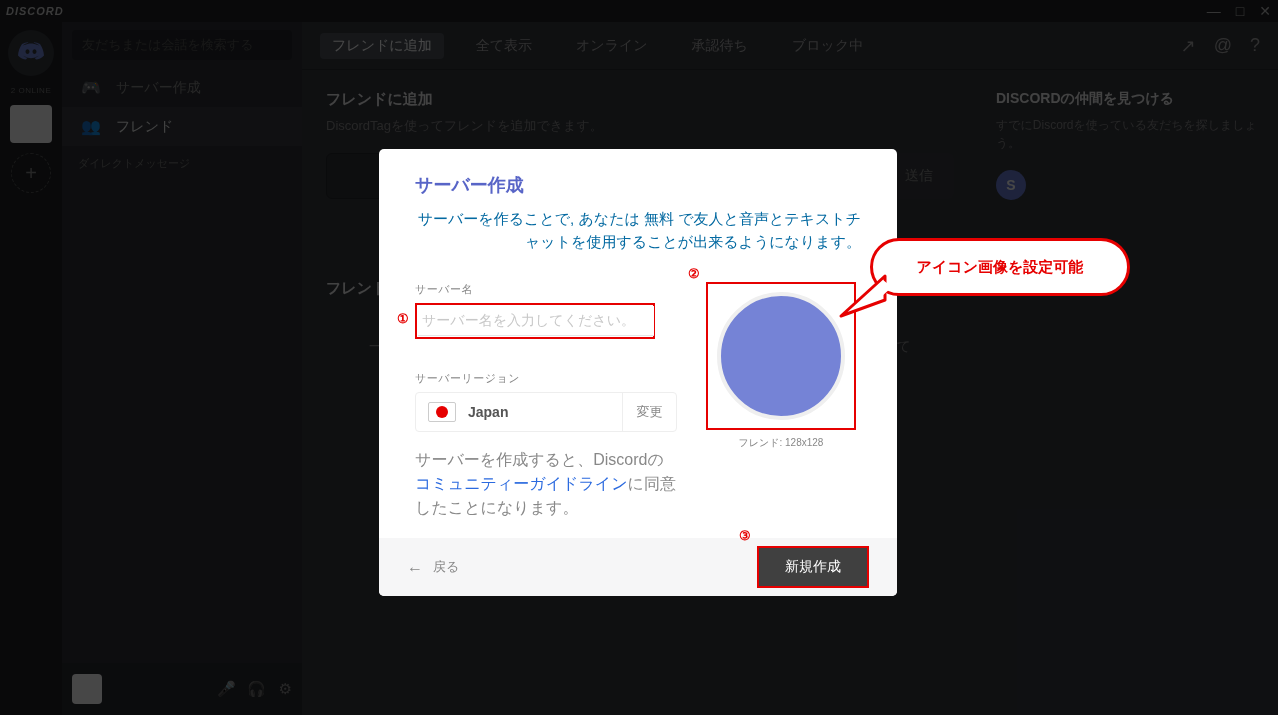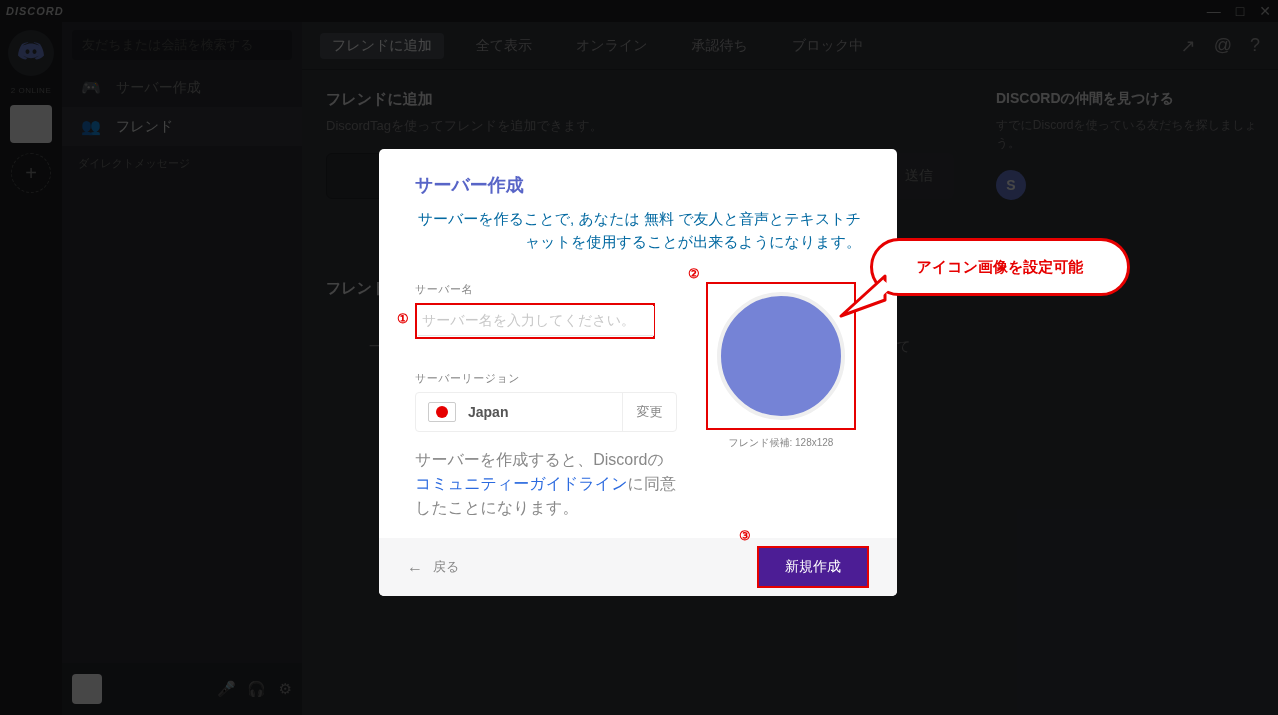--- a/index.html
+++ b/index.html
@@ -90,21 +90,21 @@
 
   .icon-frame { border:2px solid #e60000; padding:8px 8px 8px; position:relative; width:150px; margin:0 auto 6px; }
   .server-icon-slot { width:128px; height:128px; border-radius:50%; background:#7583d6; border:4px solid #efefef; margin:0 auto; }
   .icon-hint { font-size:10px; color:#888; margin-top:6px; }
 
   .modal-footer { background:#f6f6f7; height:58px; display:flex; align-items:center; padding:0 28px; }
   .back { display:flex; align-items:center; gap:10px; color:#888; font-size:13px; cursor:pointer; }
   .back .arrow { font-size:16px; }
   .footer-spacer { flex:1; }
   .create-btn-wrap { border:2px solid #e60000; position:relative; }
-  .create-btn { background:#4c1d95; color:#fff; font-size:14px; padding:10px 26px; border:none; cursor:pointer; }
+  .create-btn { background:#404040; color:#fff; font-size:14px; padding:10px 26px; border:none; cursor:pointer; }
 
   
   .callout { position:absolute; z-index:12; left:855px; top:238px; width:275px; height:90px; }
   .callout-bubble { position:absolute; right:0; top:0; width:260px; height:58px; border:3px solid #e60000; border-radius:30px; background:#fff; display:flex; align-items:center; justify-content:center; color:#e60000; font-size:15px; font-weight:700; }
   .callout svg { position:absolute; left:-18px; top:30px; }
 </style>
 </head>
 <body>
 
 <div class="titlebar">
@@ -222,21 +222,21 @@
         <div class="terms">
           <span>サーバーを作成すると、Discordの</span><a href="#">コミュニティーガイドライン</a><span>に同意したことになります。</span>
         </div>
       </div>
 
       <div class="col-right">
         <div class="icon-frame">
           <span class="marker m2">②</span>
           <div class="server-icon-slot"></div>
         </div>
-        <div class="icon-hint">フレンド候補: 128x128</div>
+        <div class="icon-hint">フレンド: 128x128</div>
       </div>
     </div>
   </div>
 
   <div class="modal-footer">
     <div class="back">
       <span class="arrow">←</span>
       <span>戻る</span>
     </div>
     <div class="footer-spacer"></div>

